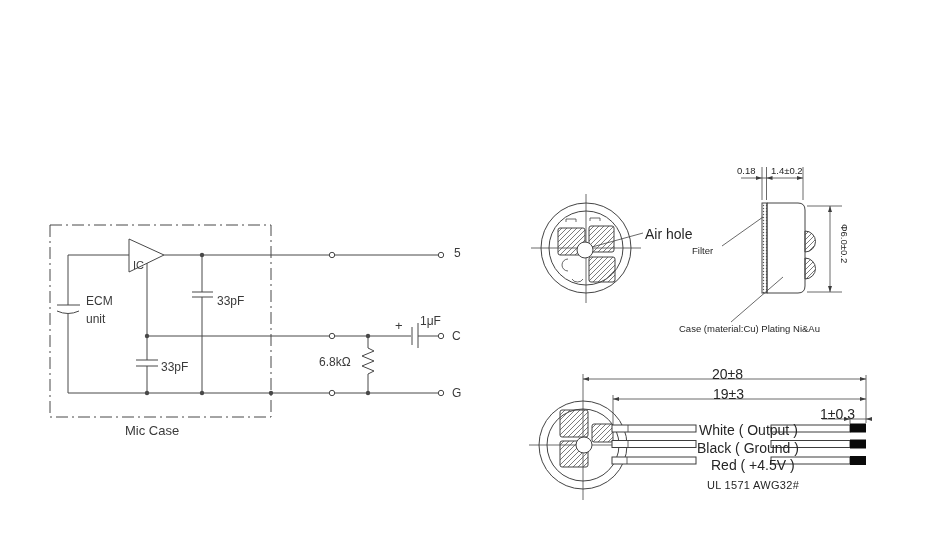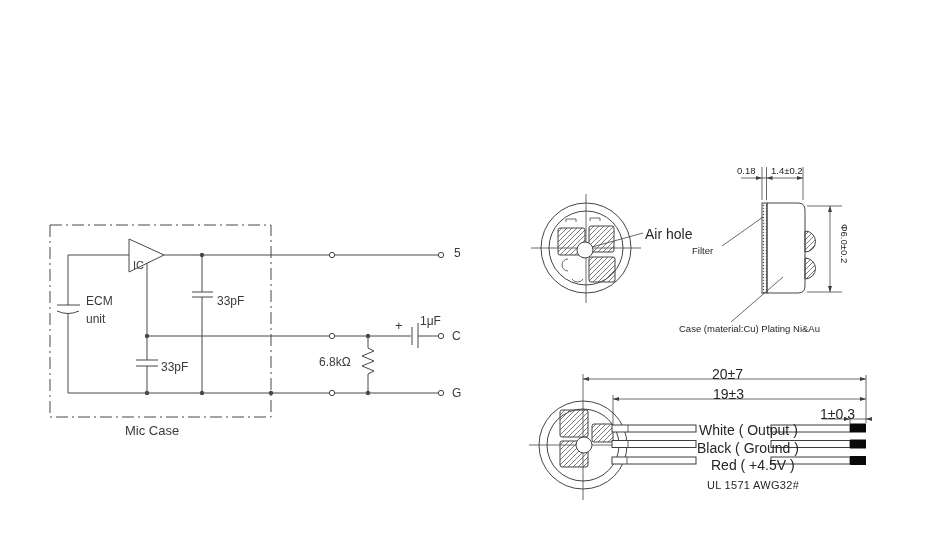--- a/index.html
+++ b/index.html
@@ -160,21 +160,21 @@
   <div class="lbl sch" style="left:452px;top:387px">G</div>
   <div class="lbl sch" style="left:125px;top:424px;font-size:13px">Mic Case</div>
 
   <div class="lbl mech" style="left:645px;top:227px">Air hole</div>
   <div class="lbl mech-s" style="left:737px;top:166px">0.18</div>
   <div class="lbl mech-s" style="left:771px;top:166px">1.4±0.2</div>
   <div class="lbl mech-s rot90" style="left:849px;top:224px">Φ6.0±0.2</div>
   <div class="lbl mech-s" style="left:692px;top:246px">Filter</div>
   <div class="lbl mech-s" style="left:679px;top:324px">Case (material:Cu) Plating Ni&amp;Au</div>
 
-  <div class="lbl mech" style="left:712px;top:367px">20±7</div>
+  <div class="lbl mech" style="left:712px;top:367px">20±8</div>
   <div class="lbl mech" style="left:713px;top:387px">19±3</div>
   <div class="lbl mech" style="left:820px;top:407px">1±0.3</div>
   <div class="lbl mech" style="left:699px;top:423px">White ( Output )</div>
   <div class="lbl mech" style="left:697px;top:441px">Black ( Ground )</div>
   <div class="lbl mech" style="left:711px;top:458px">Red ( +4.5V )</div>
   <div class="lbl mech" style="left:707px;top:480px;font-size:11px;letter-spacing:0.3px">UL 1571 AWG32#</div>
 
 </div>
 
 </body></html>

